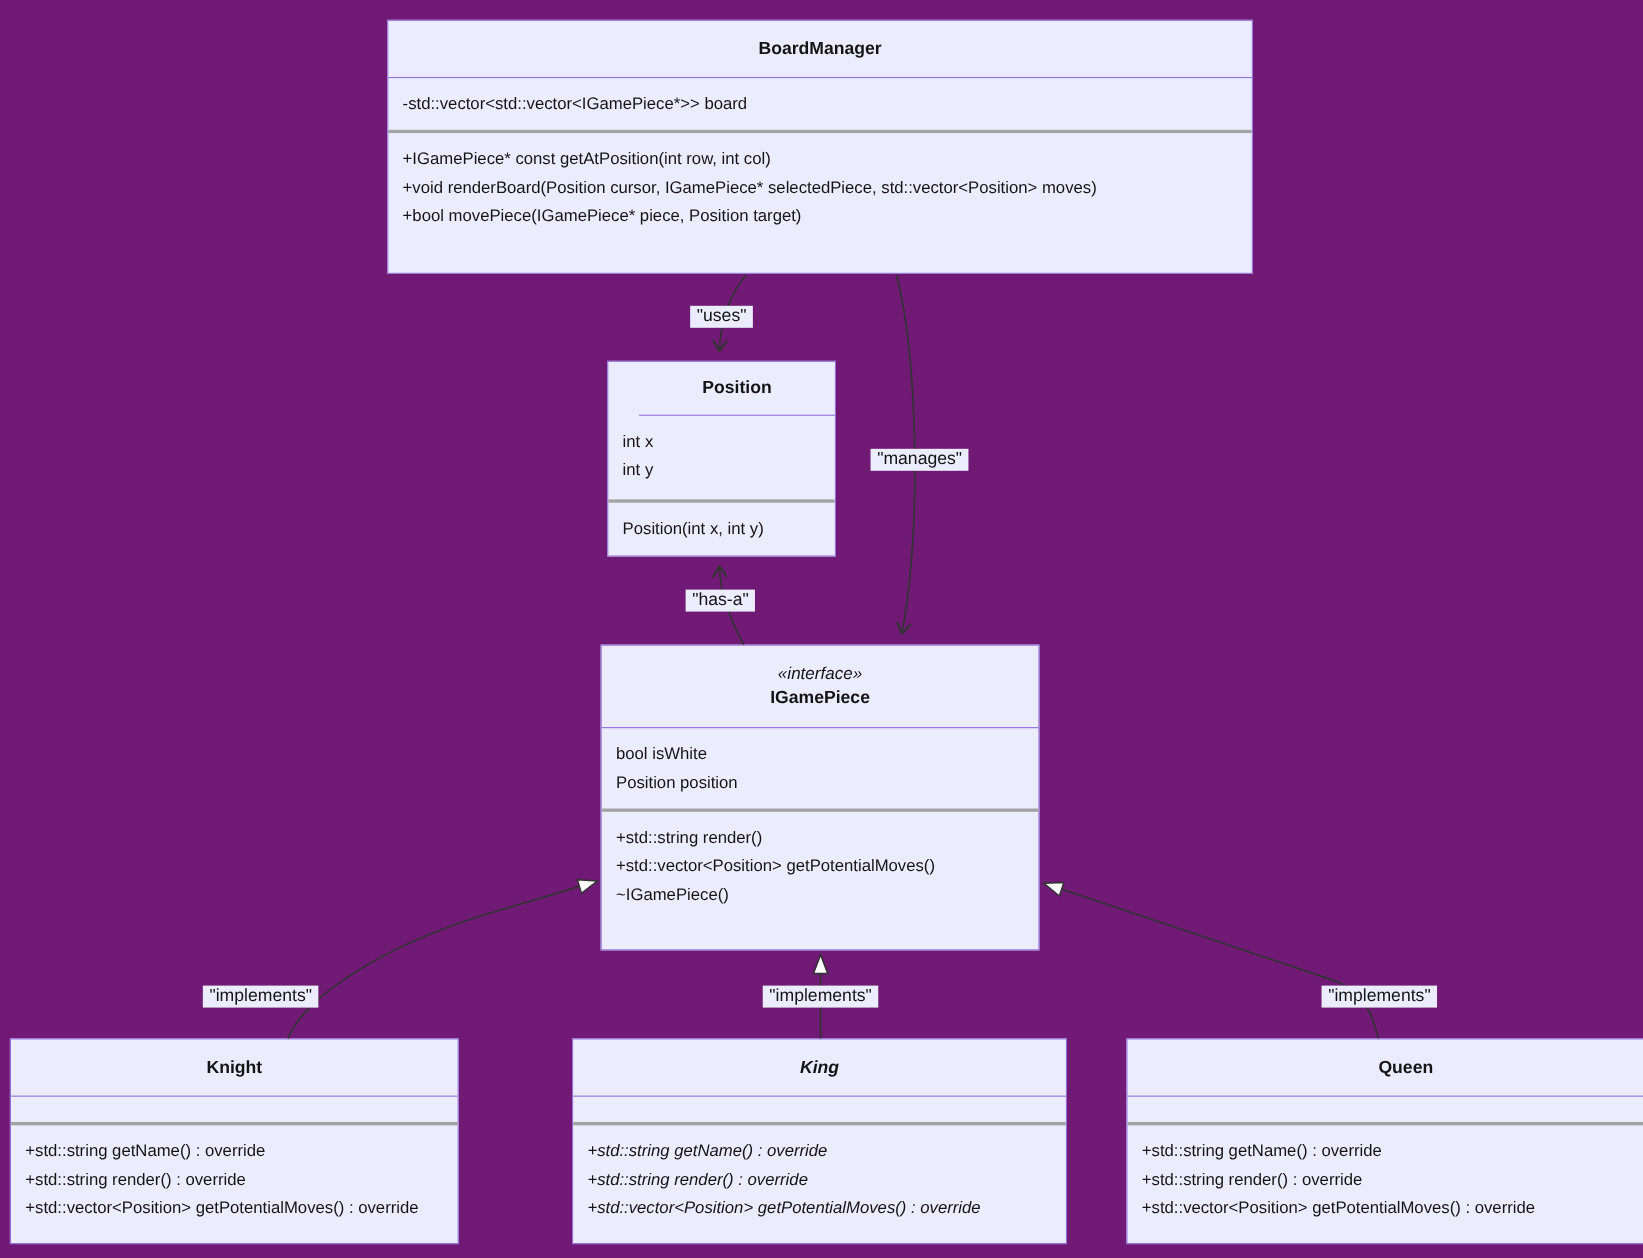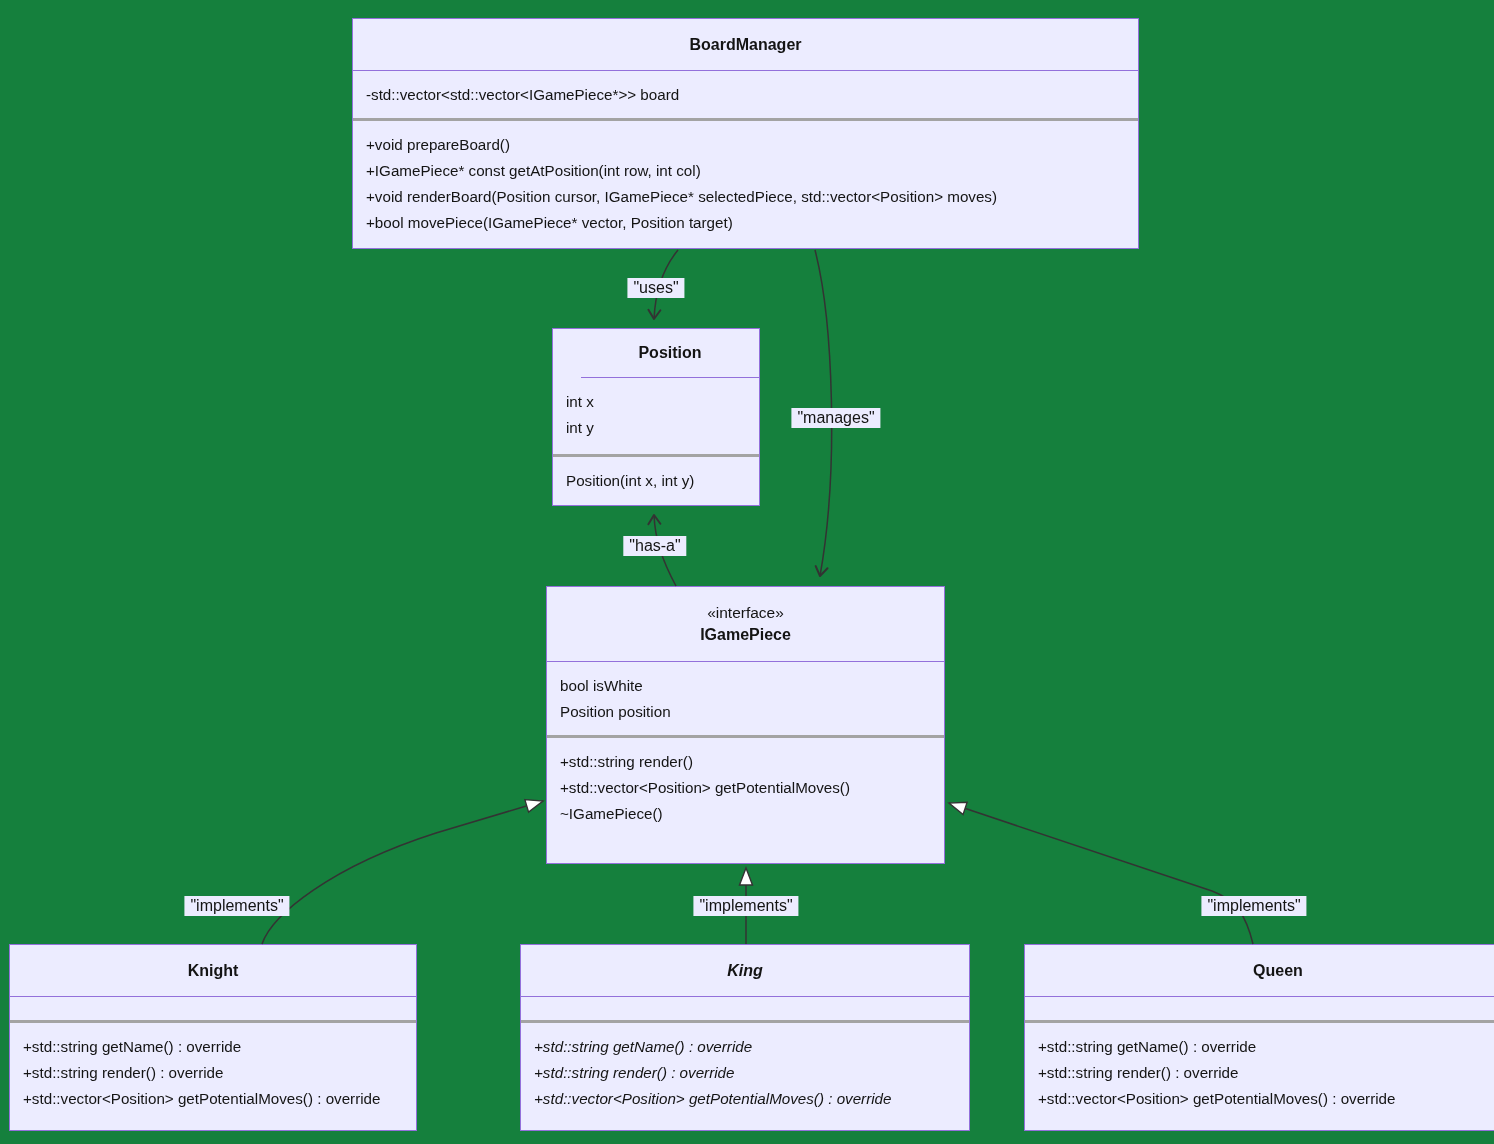--- a/index.html
+++ b/index.html
@@ -3,21 +3,21 @@
 <meta charset="utf-8">
 <style>
   * { box-sizing: border-box; }
   html, body { margin: 0; padding: 0; background: #ffffff; }
   body { font-family: "Liberation Sans", sans-serif; color: #141414; }
 
   .stage {
     position: relative;
     width: 1494px;
     height: 1144px;
-    background: #15803d;
+    background: #701a75;
     overflow: hidden;
   }
 
   
   .cls {
     position: absolute;
     background: #ECECFF;
     border: 1.5px solid #9370DB;
     display: flex;
     flex-direction: column;
@@ -25,21 +25,21 @@
   .sec-title {
     display: flex;
     flex-direction: column;
     align-items: center;
     justify-content: center;
     font-weight: bold;
     font-size: 16px;
     border-bottom: 1px solid #9370DB;
     flex: 0 0 auto;
   }
-  .stereotype { font-weight: normal; font-size: 15.5px; margin-bottom: 4px; }
+  .stereotype { font-weight: normal; font-size: 15.5px; margin-bottom: 4px; font-style: italic; }
   .sec-attrs, .sec-methods {
     padding: 11px 13px;
     font-size: 15.2px;
     line-height: 26px;
     white-space: nowrap;
     flex: 0 0 auto;
   }
   .sec-attrs { border-bottom: 3px solid #a3a3a3; }
   .sec-methods { flex: 1 1 auto; }
 
@@ -73,24 +73,23 @@
 <div class="stage">
 
   <div class="cls bm" style="left:352px; top:18px; width:787px; height:231px;">
     <div class="sec-title">
       <div>BoardManager</div>
     </div>
     <div class="sec-attrs">
         <div class="member">-std::vector&lt;std::vector&lt;IGamePiece*&gt;&gt; board</div>
       </div>
     <div class="sec-methods">
-        <div class="member">+void prepareBoard()</div>
         <div class="member">+IGamePiece* const getAtPosition(int row, int col)</div>
         <div class="member">+void renderBoard(Position cursor, IGamePiece* selectedPiece, std::vector&lt;Position&gt; moves)</div>
-        <div class="member">+bool movePiece(IGamePiece* vector, Position target)</div>
+        <div class="member">+bool movePiece(IGamePiece* piece, Position target)</div>
       </div>
   </div>
 
   <div class="cls pos" style="left:552px; top:328px; width:208px; height:178px;">
     <div class="sec-title">
       <div>Position</div>
     </div>
     <div class="sec-attrs">
         <div class="member">int x</div>
         <div class="member">int y</div>

